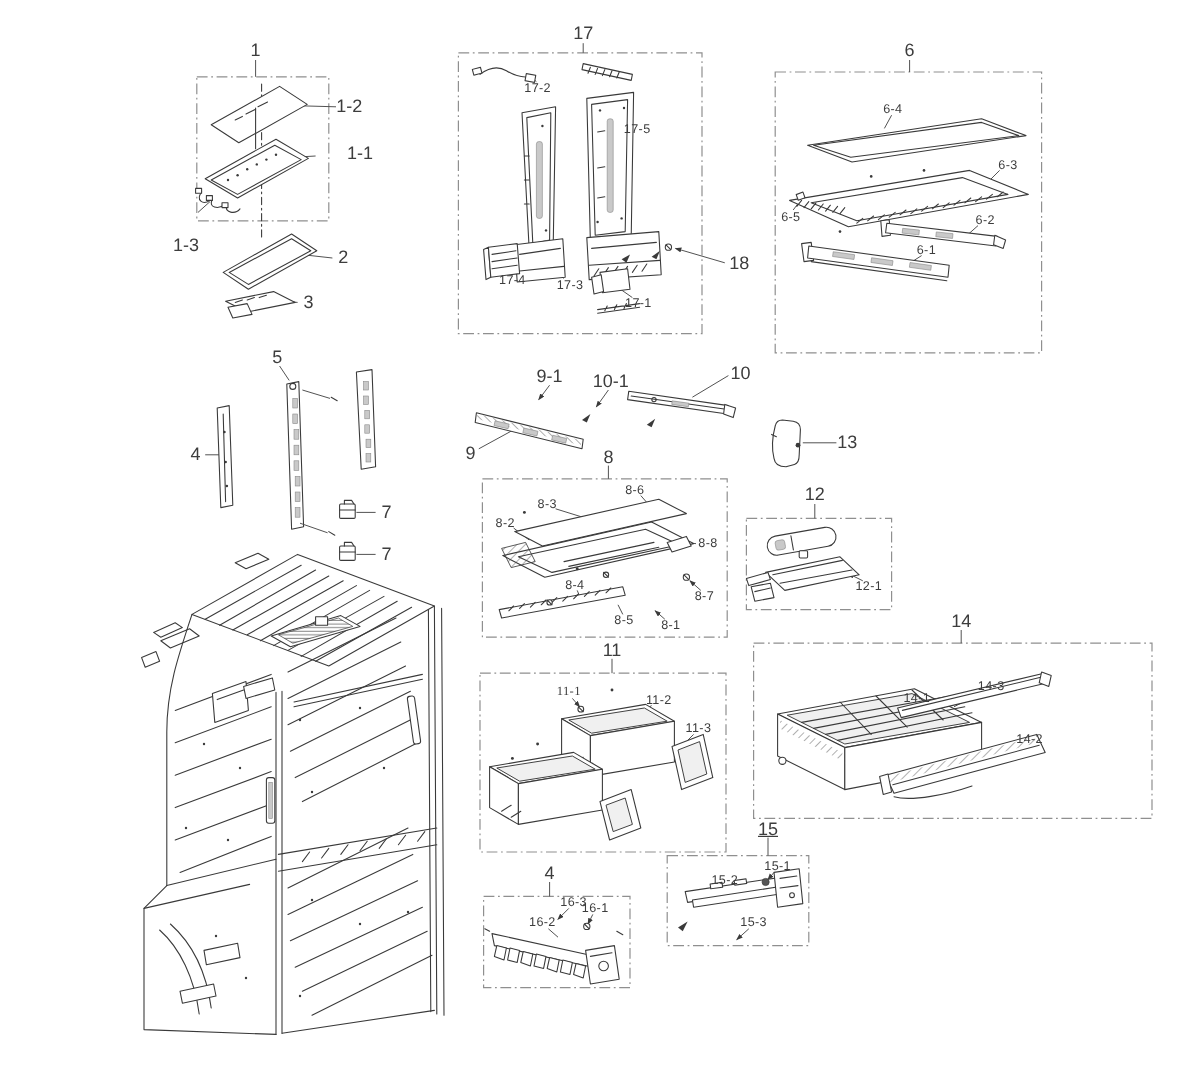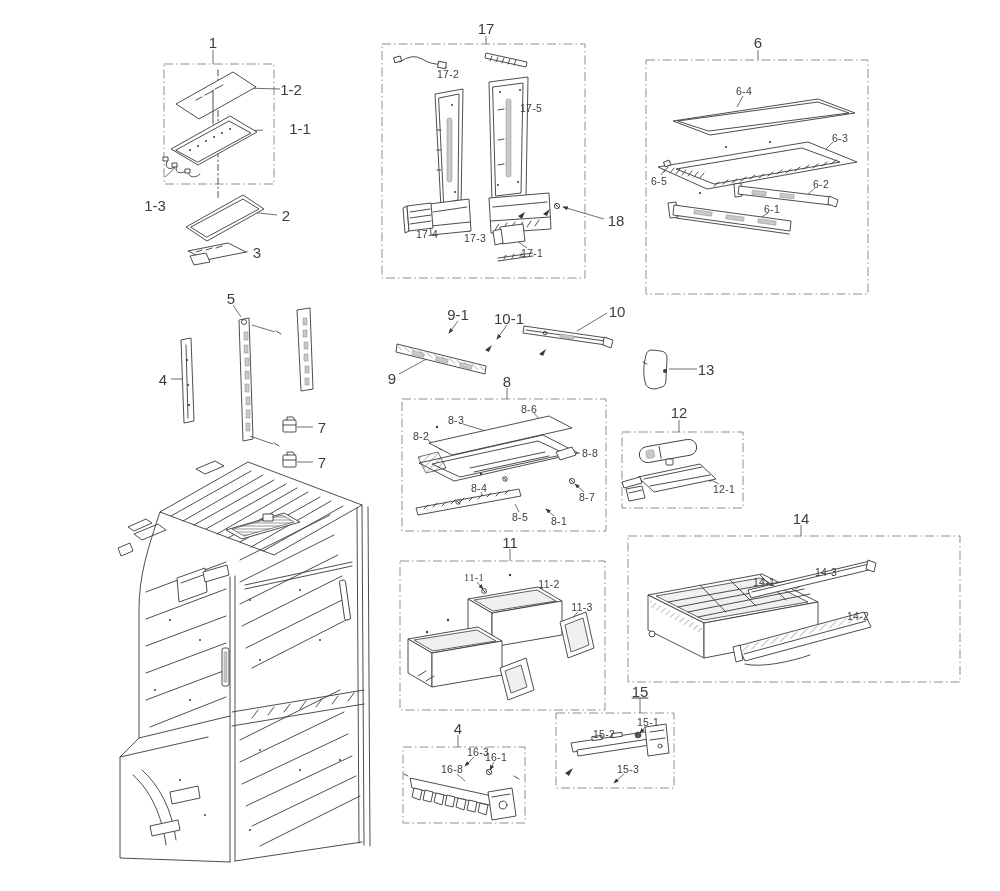--- a/index.html
+++ b/index.html
@@ -455,15 +455,15 @@
       <span class="callout sm" style="left: 764px; top: 582px;">14-1</span>
       <span class="callout sm" style="left: 826px; top: 572px;">14-3</span>
       <span class="callout sm" style="left: 858px; top: 616px;">14-2</span>
       <span class="callout lg" style="left: 640px; top: 691px; text-decoration: underline;">15</span>
       <span class="callout sm" style="left: 648px; top: 722px;">15-1</span>
       <span class="callout sm" style="left: 604px; top: 734px;">15-2</span>
       <span class="callout sm" style="left: 628px; top: 769px;">15-3</span>
       <span class="callout lg" style="left: 458px; top: 728px;">4</span>
       <span class="callout sm" style="left: 478px; top: 752px;">16-3</span>
       <span class="callout sm" style="left: 496px; top: 757px;">16-1</span>
-      <span class="callout sm" style="left: 452px; top: 769px;">16-8</span>
+      <span class="callout sm" style="left: 452px; top: 769px;">16-2</span>
     </div>
 </div>
 
 </body></html>

